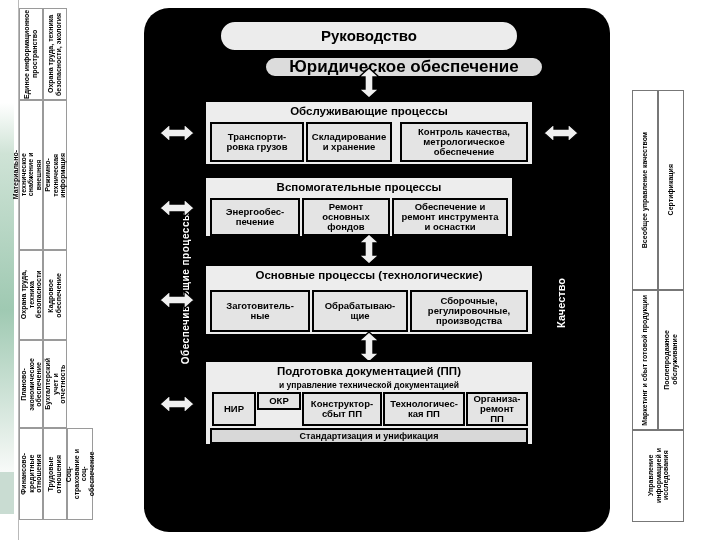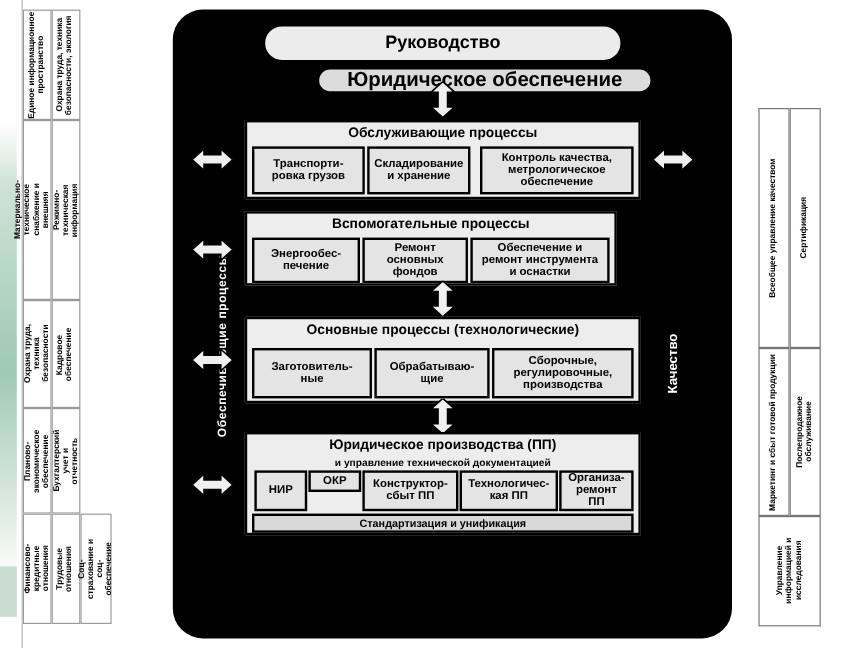--- a/index.html
+++ b/index.html
@@ -334,21 +334,21 @@
       </svg>
   </div>
 
   <div class="arrow-v" style="left:214px;top:324px;">
     <svg width="22" height="30" viewBox="0 0 22 30">
         <polygon points="11,0 21,9 15,9 15,21 21,21 11,30 1,21 7,21 7,9 1,9" fill="#f0f0f0" stroke="#000" stroke-width="1.4"></polygon>
       </svg>
   </div>
 
   <div class="group" id="g-prep">
-    <div class="group-title">Юридическое производства (ПП)</div>
+    <div class="group-title">Подготовка документацией (ПП)</div>
     <div id="p-sub">и управление технической документацией</div>
     <div class="sub" id="r1" style="white-space:pre-line">НИР</div>
     <div class="sub" id="r2" style="white-space:pre-line">ОКР</div>
     <div class="sub" id="r3" style="white-space:pre-line">Конструктор-
 сбыт ПП</div>
     <div class="sub" id="r4" style="white-space:pre-line">Технологичес-
 кая ПП</div>
     <div class="sub" id="r5" style="white-space:pre-line">Организа-
 ремонт
 ПП</div>

